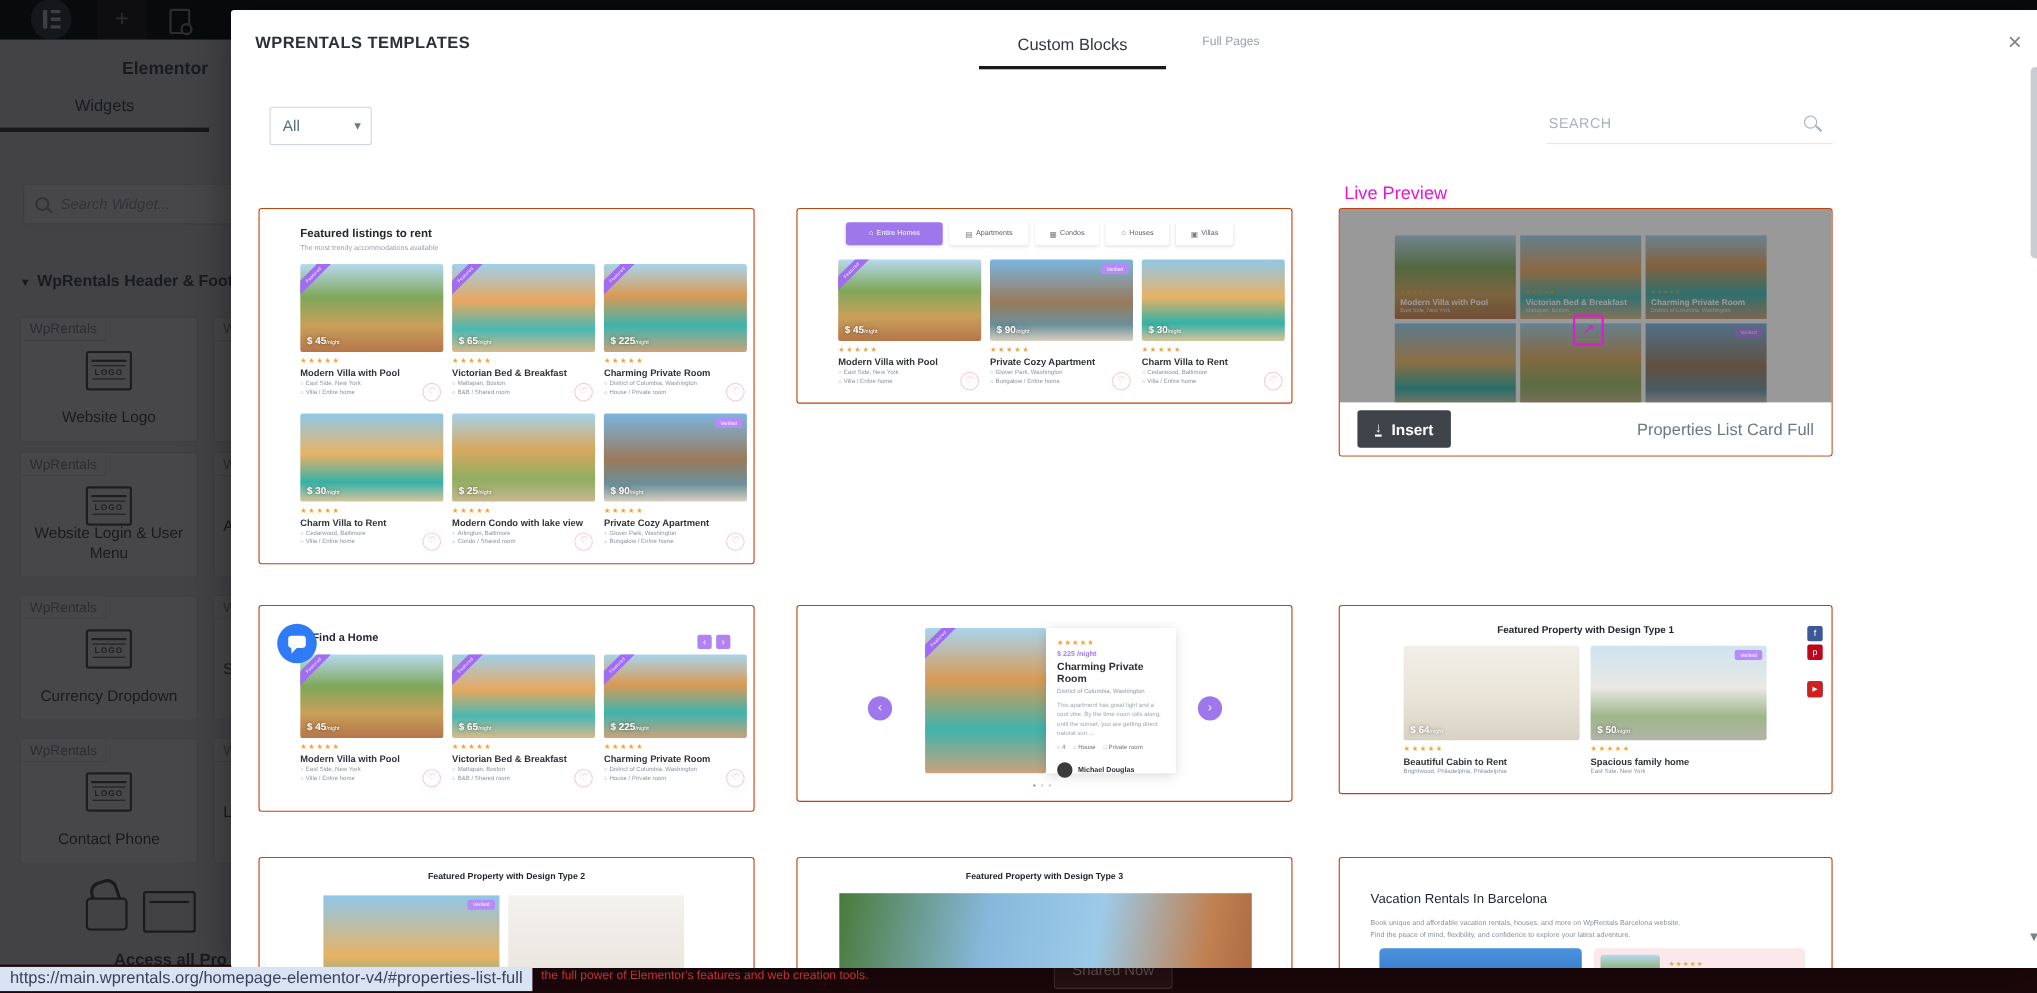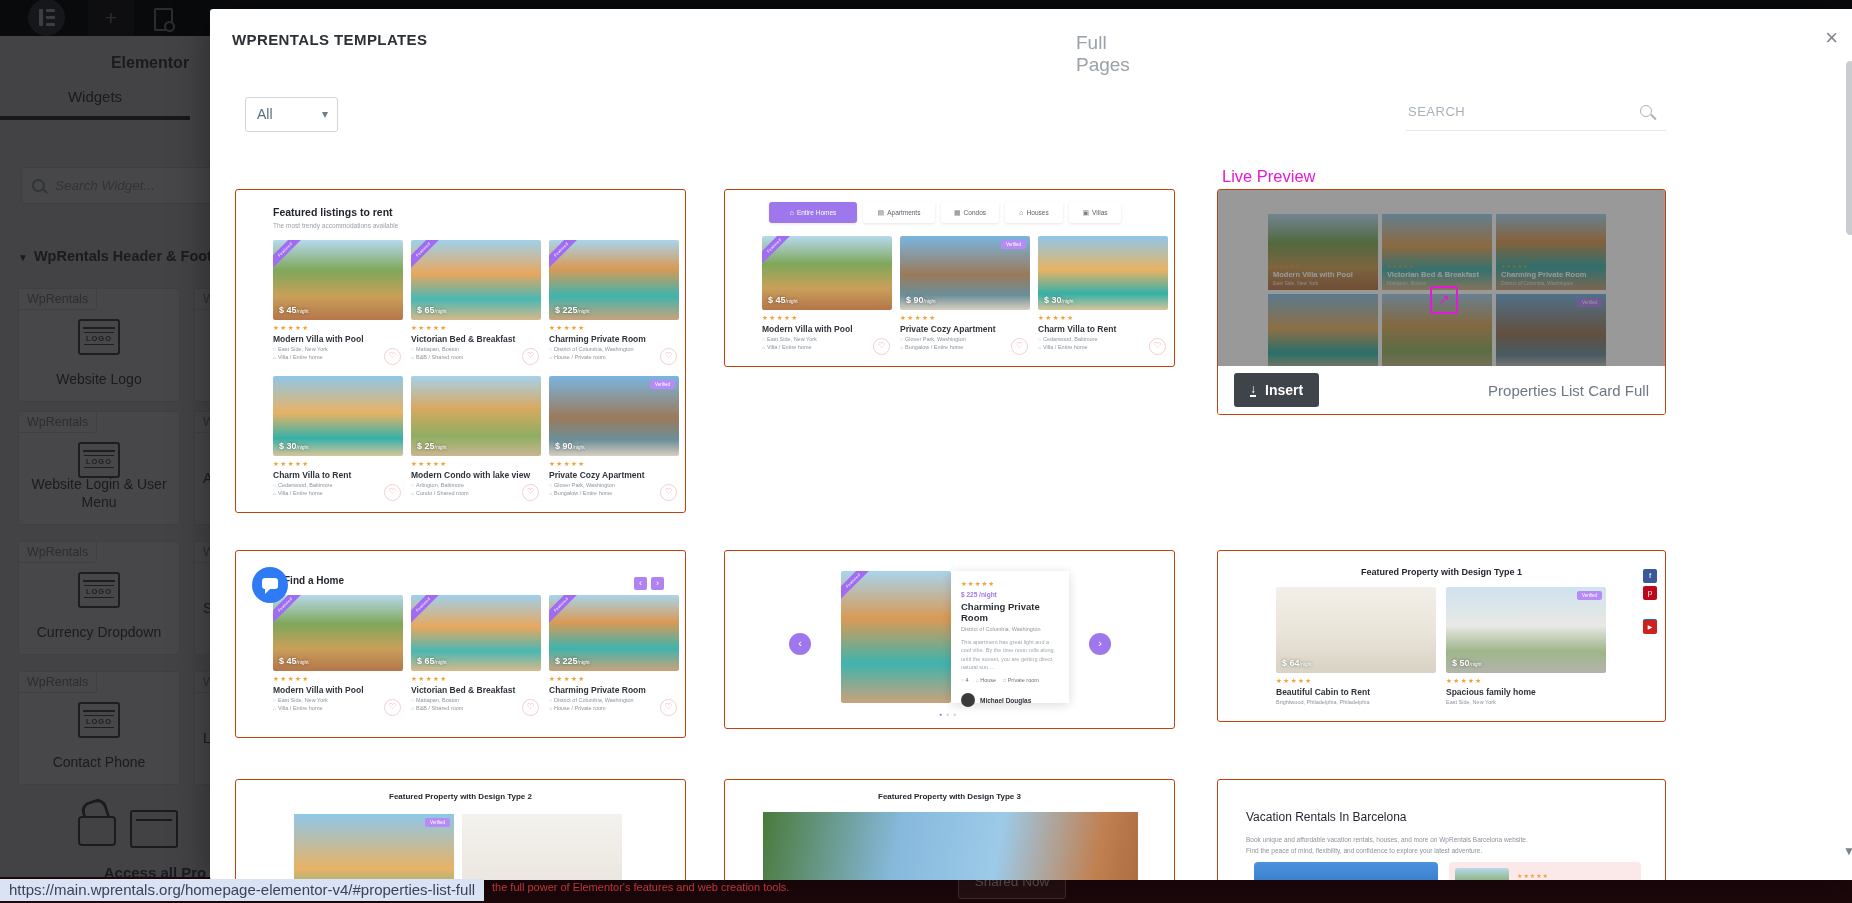--- a/index.html
+++ b/index.html
@@ -71,21 +71,21 @@
   .bb-msg{position:absolute;left:492px;top:4px;font-size:11px;color:#ef4444}
   .bb-btn{position:absolute;left:958px;top:-12px;width:106px;height:32px;line-height:32px;text-align:center;
           color:#6e5a58;background:#2a1216;border:1px solid #463035;border-radius:3px;font-size:13.5px}
 
   
   .modal{position:absolute;left:210px;top:9px;width:1648px;height:871px;background:#fff;border-radius:3px;
          z-index:40;box-shadow:0 8px 40px rgba(0,0,0,.4);overflow:hidden}
   .m-title{position:absolute;left:22px;top:22px;font-size:15px;font-weight:bold;color:#2c3136;letter-spacing:.4px}
   .m-tab-a{position:absolute;left:680px;top:0;width:170px;height:54px;box-sizing:border-box;text-align:center;
            padding-top:23px;font-size:15px;color:#33383d;border-bottom:3px solid #17191c;cursor:pointer}
-  .m-tab-b{position:absolute;left:866px;top:23px;width:86px;text-align:left;font-size:19px;color:#9aa1a8;cursor:pointer}
+  .m-tab-b{position:absolute;left:866px;top:23px;width:86px;text-align:center;font-size:11px;color:#9aa1a8;cursor:pointer}
   .m-close{position:absolute;right:20px;top:16px;font-size:22px;color:#80868b;cursor:pointer}
   .m-filter{position:absolute;left:35px;top:88px;width:93px;height:35px;border:1px solid #cfd6db;border-radius:3px;
             box-sizing:border-box;font-size:14px;color:#57707f;line-height:33px;padding:0 11px;cursor:pointer}
   .m-filter .chev{position:absolute;right:9px;top:0;color:#6b7d8a;font-size:12px}
   .m-search{position:absolute;left:1196px;top:90px;width:260px;height:32px;border-bottom:1px solid #e3e7ea;box-sizing:border-box}
   .m-search input{border:none;outline:none;width:224px;font-size:13px;letter-spacing:.5px;color:#6d7882;
                   font-family:"Liberation Sans",sans-serif;background:transparent;padding-top:5px}
   .m-search input::placeholder{color:#a9b2ba}
   .m-mag{position:absolute;right:14px;top:6px;width:10px;height:10px;border:1.6px solid #a9b2ba;border-radius:50%}
   .m-mag::after{content:"";position:absolute;left:9px;top:10px;width:7px;height:1.8px;background:#a9b2ba;transform:rotate(45deg)}
@@ -293,20 +293,21 @@
 
 <div class="dim"></div>
 
 <div class="bottombar">
   <span class="bb-msg">the full power of Elementor's features and web creation tools.</span>
   <span class="bb-btn">Shared Now</span>
 </div>
 
 <div class="modal">
   <div class="m-title">WPRENTALS TEMPLATES</div>
+  <div class="m-tab-a">Custom Blocks</div>
   <div class="m-tab-b">Full Pages</div>
   <div class="m-close">×</div>
 
   <div class="m-filter">
     <span>All</span>
     <span class="chev">▾</span>
   </div>
   <div class="m-search">
     <input placeholder="SEARCH" style="">
     <span class="m-mag"></span>

